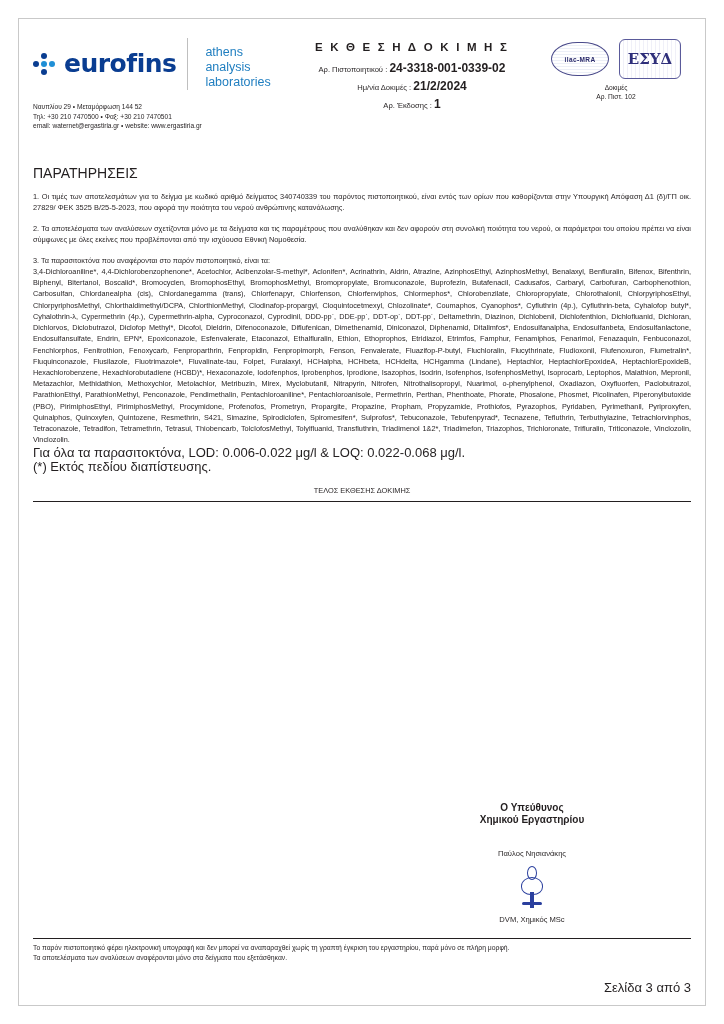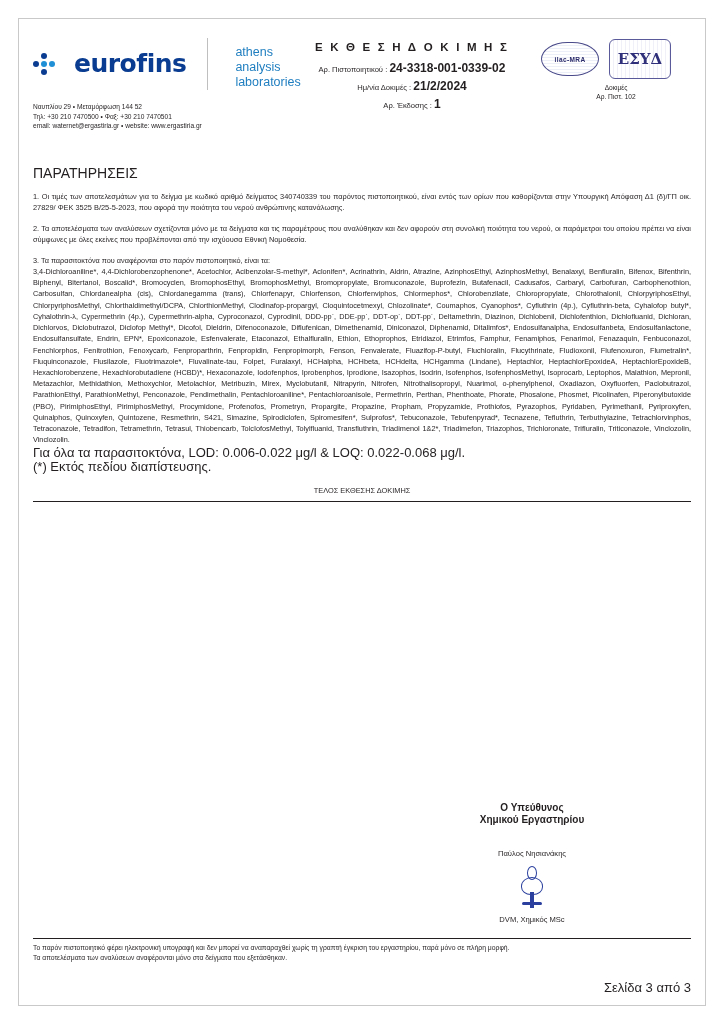--- a/index.html
+++ b/index.html
@@ -21,21 +21,21 @@
     padding: 10px 14px;
   }
 
   
   .header {
     display: flex;
     align-items: flex-start;
     padding-top: 8px;
   }
   .hdr-left { width: 250px; }
-  .logo-row { display: flex; align-items: center; gap: 15px; }
+  .logo-row { display: flex; align-items: center; gap: 5px; }
   .logo-mark { width: 26px; height: 26px; position: relative; flex: none; }
   .logo-mark i {
     position:absolute; width:6px; height:6px; border-radius:50%;
     background:#0a3d91;
   }
   .logo-mark i:nth-child(1){ left:0px; top:10px; }
   .logo-mark i:nth-child(2){ left:8px; top:2px; }
   .logo-mark i:nth-child(3){ left:8px; top:18px; }
   .logo-mark i:nth-child(4){ left:16px; top:10px; background:#1f8fd6;}
   .logo-mark i:nth-child(5){ left:8px; top:10px; background:#1f8fd6;}
@@ -60,21 +60,21 @@
   }
   .doc-title {
     font-size: 11.5px; font-weight: bold; letter-spacing: 2.2px;
   }
   .kv { font-size: 7.6px; margin-top: 8px; }
   .kv b { font-size: 12px; }
   .kv-row { margin-top: 4px; }
   .hdr-right {
     width: 150px; text-align: center; padding-top: 2px;
   }
-  .badges { display: flex; justify-content: flex-start; gap: 10px; align-items: center;}
+  .badges { display: flex; justify-content: center; gap: 10px; align-items: center;}
   .ilac {
     width: 58px; height: 34px; border:1px solid #4a4a8a; border-radius: 50%/55%;
     display:flex; align-items:center; justify-content:center;
     font-size: 6.5px; font-weight: bold; color:#2b2b6b; letter-spacing:0.4px;
     background: repeating-linear-gradient(0deg,#fff,#fff 2px,#eceff7 2px,#eceff7 3px);
   }
   .esyd {
     width: 62px; height: 40px; border:1px solid #5a5a9a; border-radius: 6px;
     display:flex; align-items:center; justify-content:center;
     font-size: 15px; font-weight: bold; color:#2f2f7a;

